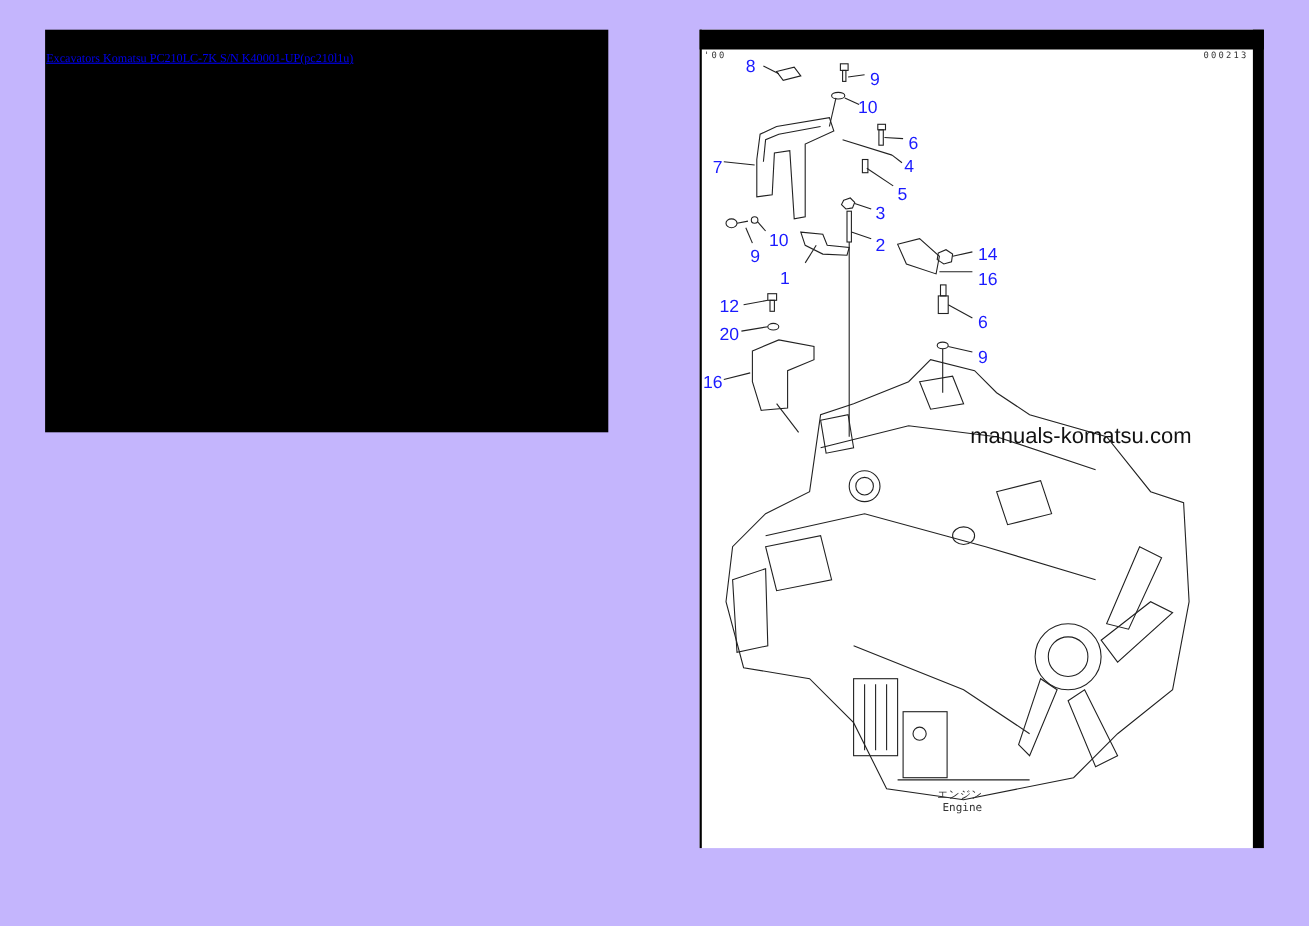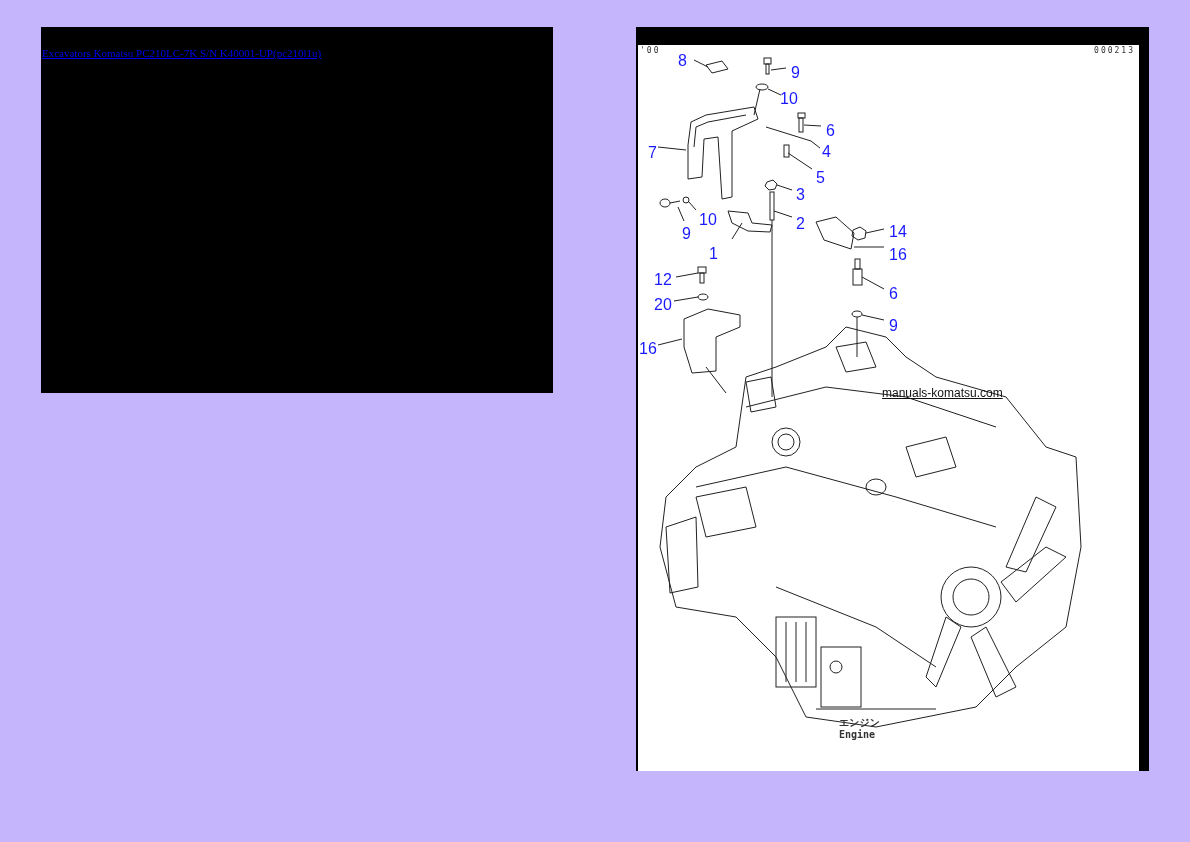--- a/index.html
+++ b/index.html
@@ -82,35 +82,33 @@
       font-family: "Liberation Sans", sans-serif;
       font-size: 16px;
       color: #1a1aff;
       line-height: 1;
     }
     .watermark {
       position: absolute;
       left: 246px;
       top: 359px;
       font-family: "Liberation Sans", sans-serif;
-      font-size: 12px;
+      font-size: 20px;
       color: #111111;
       white-space: nowrap;
-      text-decoration: underline;
     }
     .caption {
       position: absolute;
-      left: 203px;
+      left: 216px;
       top: 690px;
       font-family: "DejaVu Sans Mono", monospace;
       font-size: 10px;
       color: #333333;
       line-height: 12px;
-      text-align: left;
-      font-weight: bold;
+      text-align: right;
     }
     svg.diagram {
       position: absolute;
       left: 0;
       top: 0;
     }
   </style>
 </head>
 <body>
 

